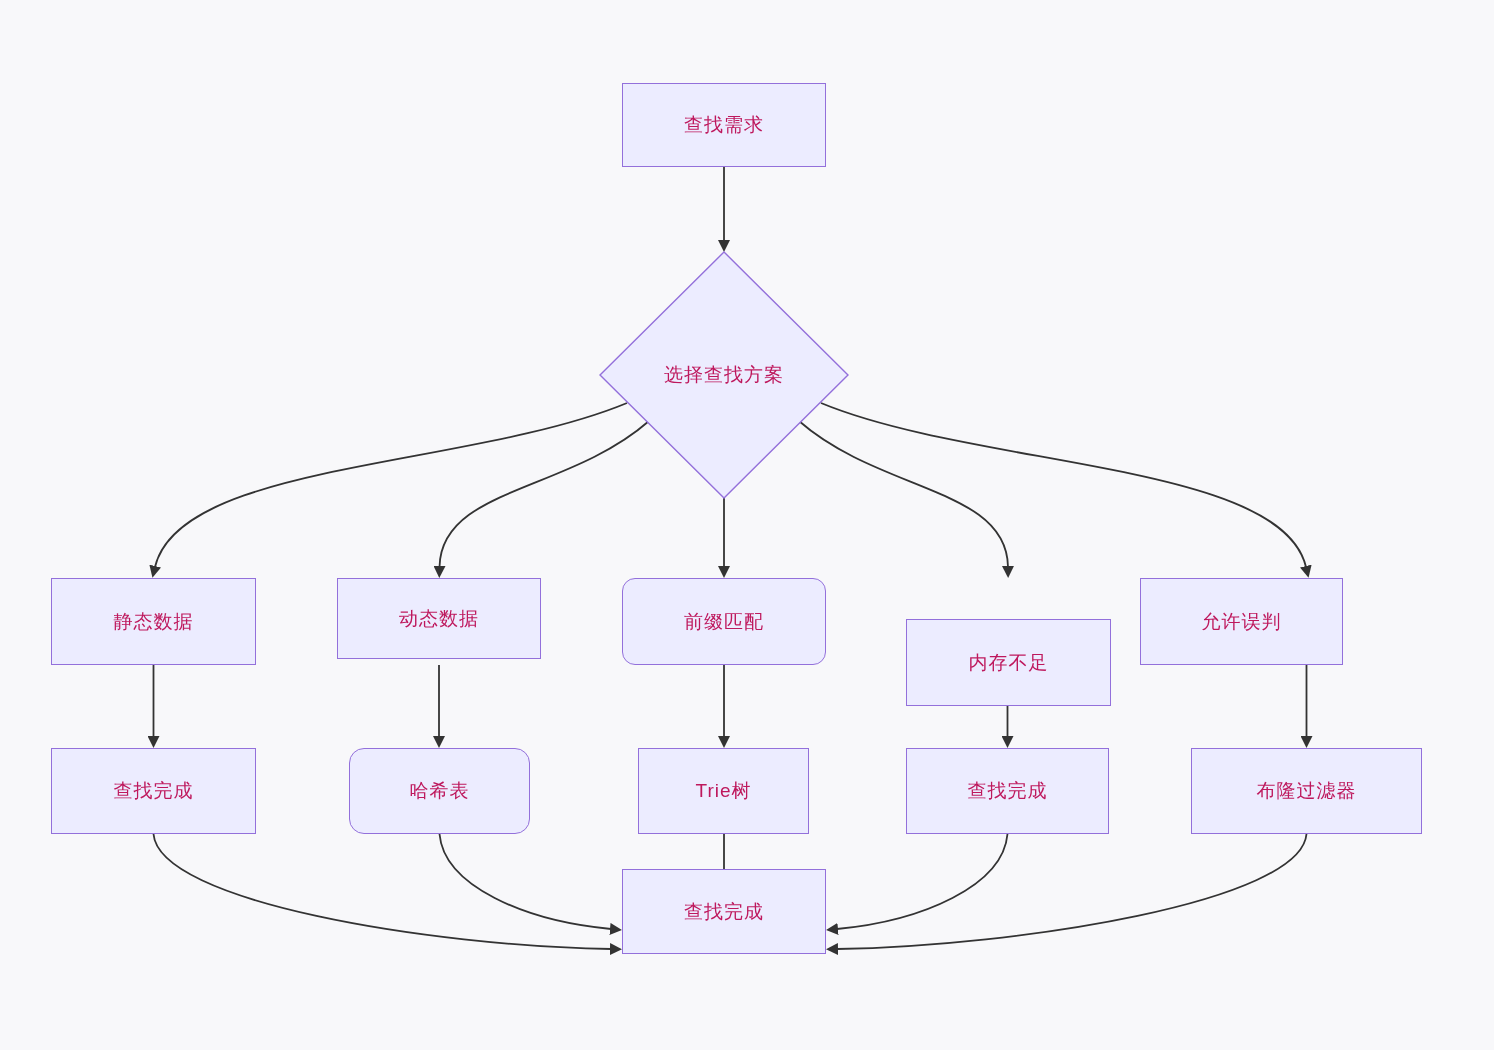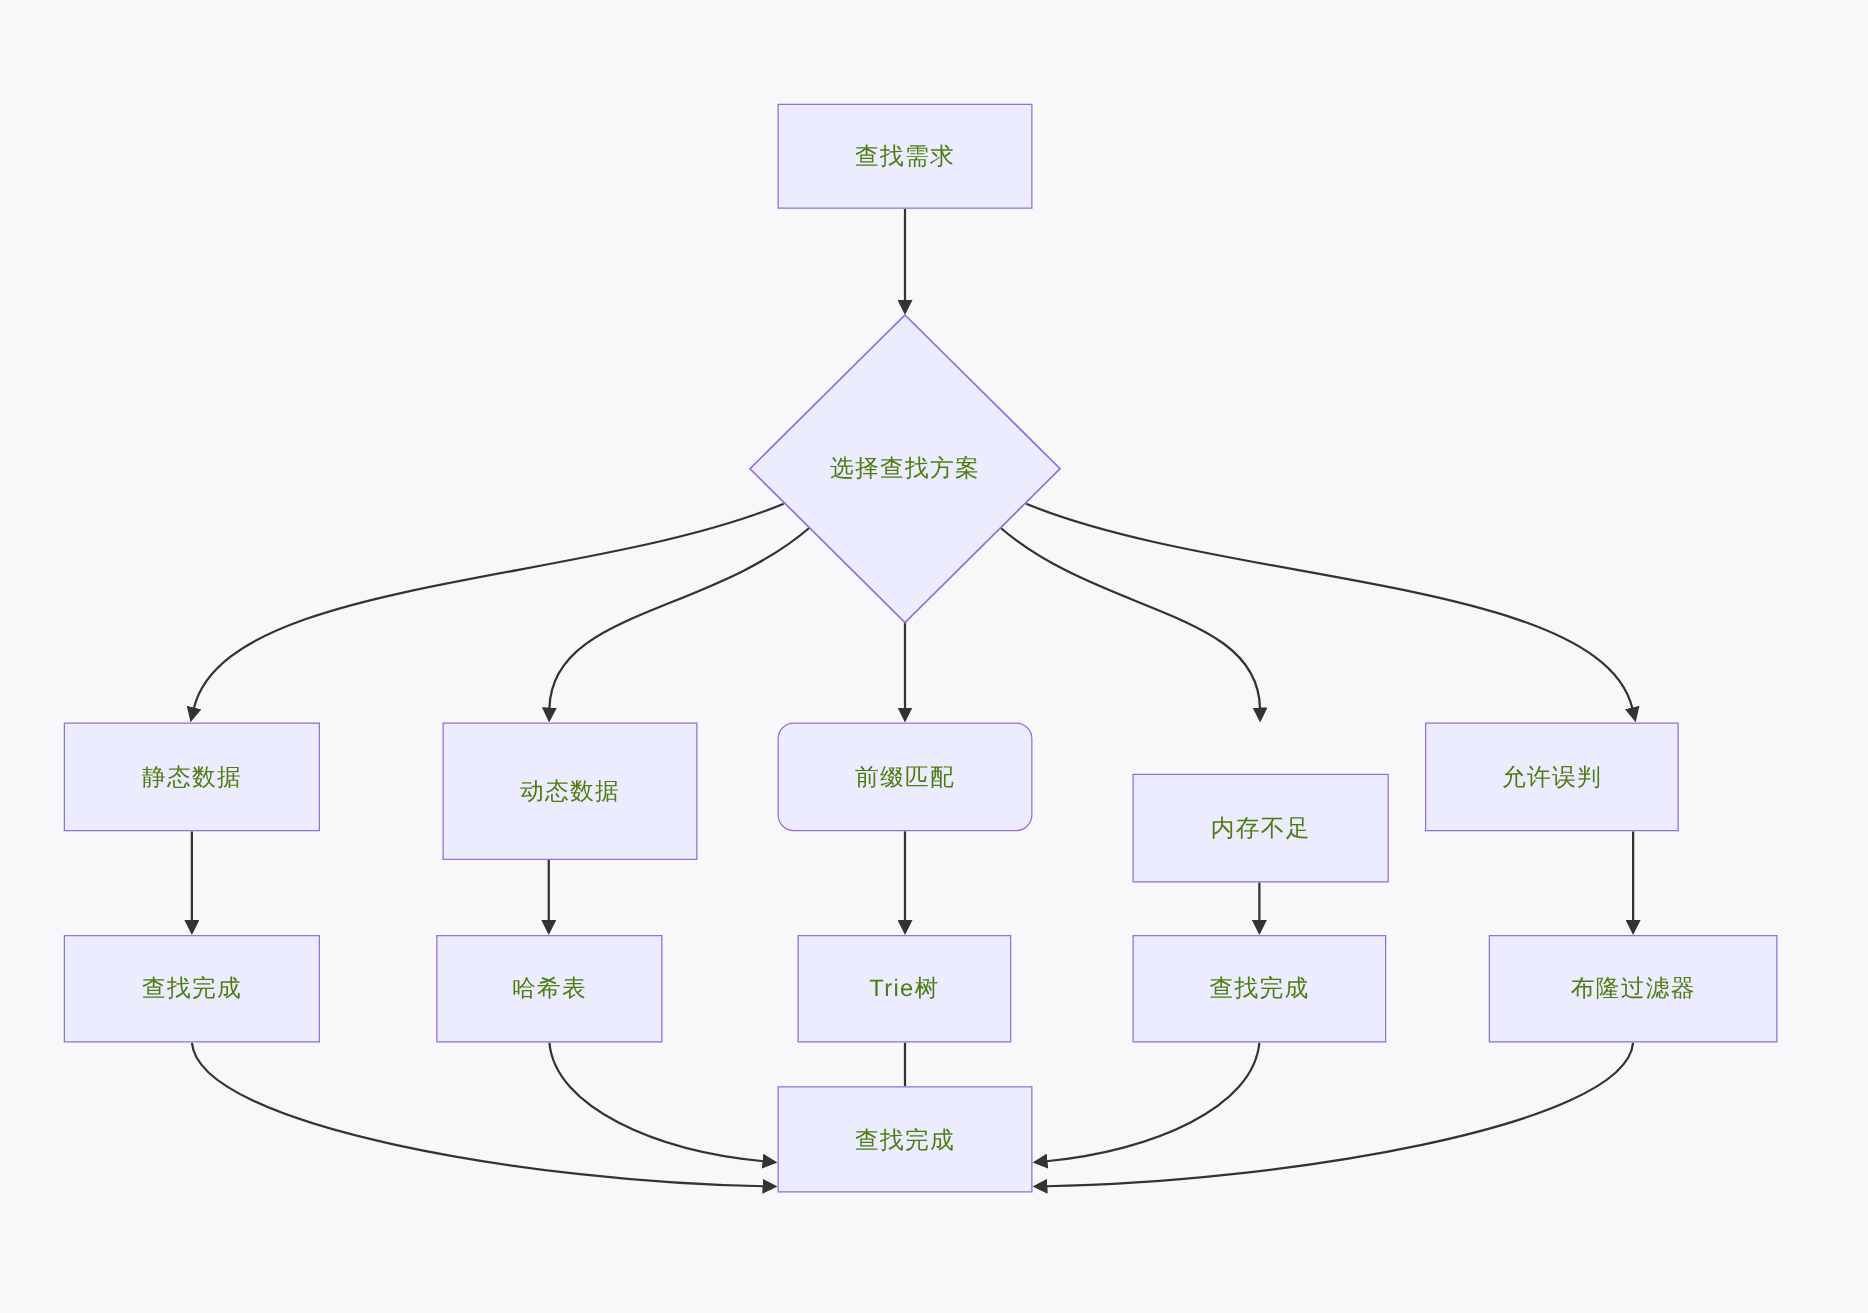--- a/index.html
+++ b/index.html
@@ -30,21 +30,21 @@
   }
   .node {
     position: absolute;
     background: #ECECFF;
     border: 1.4px solid #9370DB;
     box-sizing: border-box;
     display: flex;
     align-items: center;
     justify-content: center;
     font-size: 19px;
-    color: #4d7c0f;
+    color: #be185d;
     letter-spacing: 1px;
     white-space: nowrap;
     text-align: right;
   }
   .diamond-label {
     position: absolute;
     background: transparent;
     border: none;
   }
 </style>
@@ -82,31 +82,31 @@
 
     <polygon class="diamond-shape" points="724,252 848,375 724,498 600,375"></polygon>
   </svg>
 
   <div class="node" style="left:622px; top:83px; width:204px; height:84px;">查找需求</div>
 
   <div class="node diamond-label" style="left:614px; top:355px; width:220px; height:40px;">选择查找方案</div>
 
   <div class="node" style="left:51px; top:578px; width:205px; height:87px;">静态数据</div>
 
-  <div class="node" style="left:354px; top:578px; width:204px; height:110px;font-family:Liberation Serif, serif;">动态数据</div>
+  <div class="node" style="left:337px; top:578px; width:204px; height:81px;font-family:Liberation Serif, serif;">动态数据</div>
 
   <div class="node" style="left:622px; top:578px; width:204px; height:87px;border-radius:13px;">前缀匹配</div>
 
   <div class="node" style="left:906px; top:578px; width:205px; height:87px;margin-top:41px;">内存不足</div>
 
   <div class="node" style="left:1140px; top:578px; width:203px; height:87px;">允许误判</div>
 
   <div class="node" style="left:51px; top:748px; width:205px; height:86px;">查找完成</div>
 
-  <div class="node" style="left:349px; top:748px; width:181px; height:86px;">哈希表</div>
+  <div class="node" style="left:349px; top:748px; width:181px; height:86px;border-radius:15px;">哈希表</div>
 
   <div class="node" style="left:638px; top:748px; width:171px; height:86px;">Trie树</div>
 
   <div class="node" style="left:906px; top:748px; width:203px; height:86px;">查找完成</div>
 
   <div class="node" style="left:1191px; top:748px; width:231px; height:86px;">布隆过滤器</div>
 
   <div class="node" style="left:622px; top:869px; width:204px; height:85px;">查找完成</div>
 
 </div>

